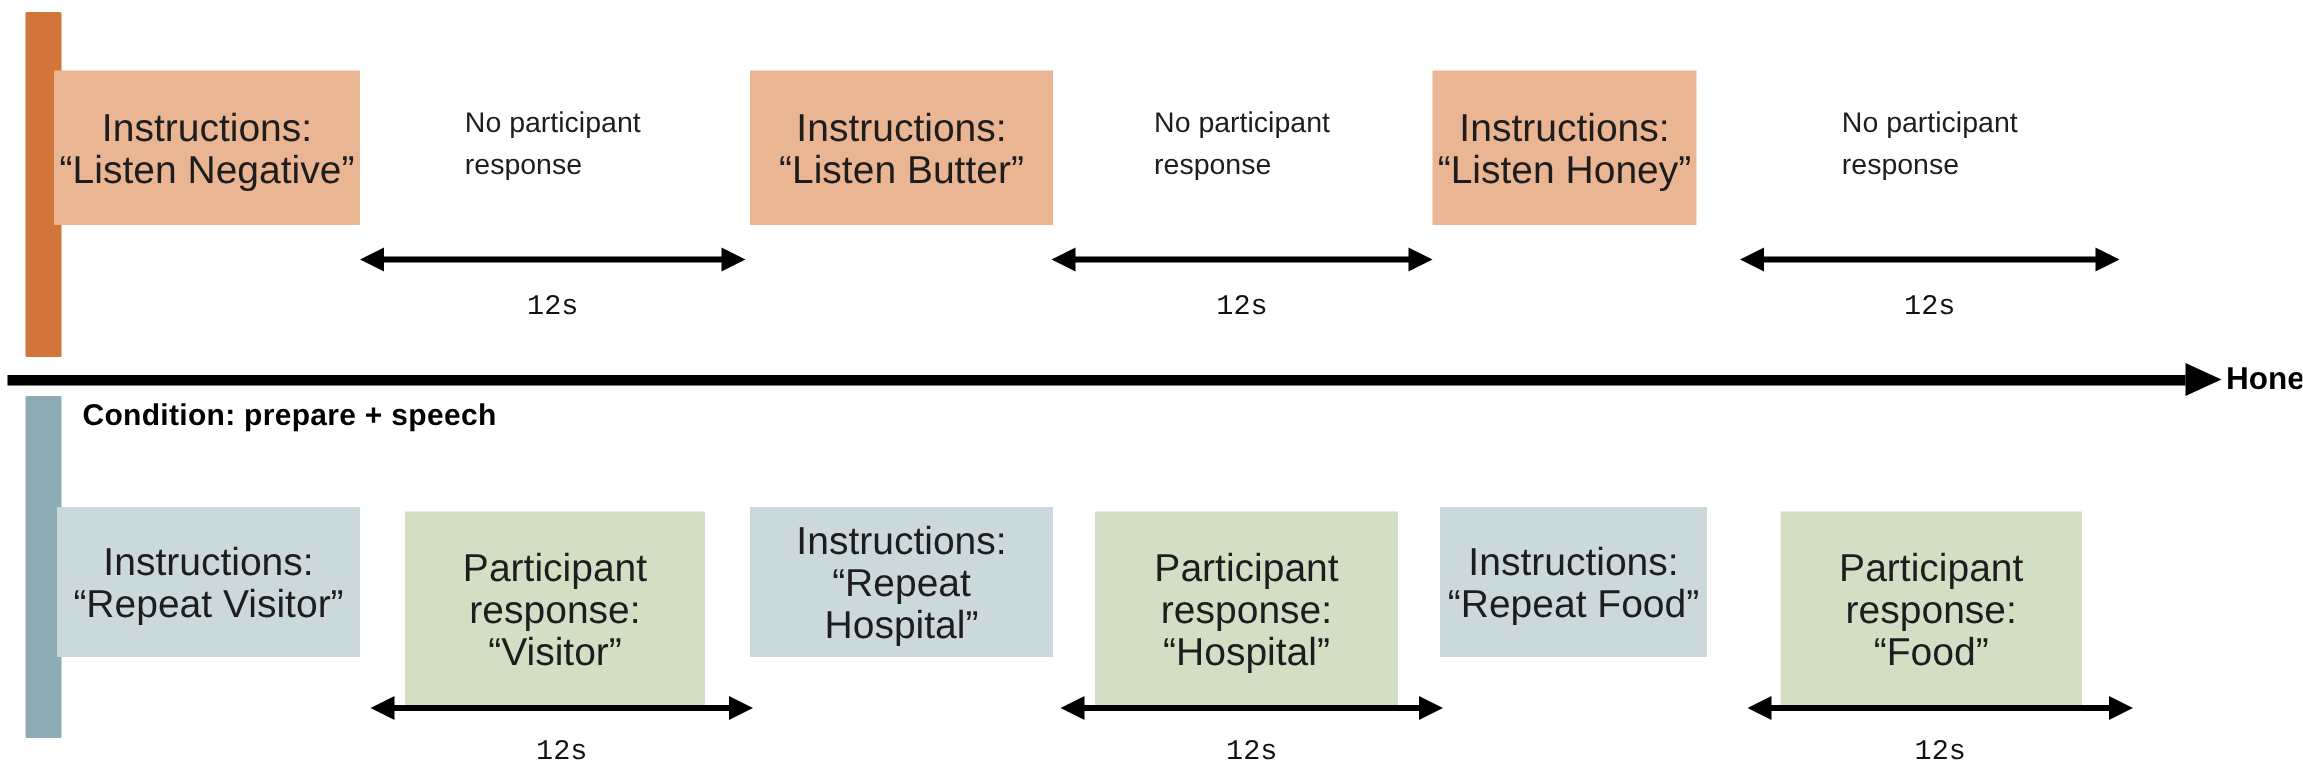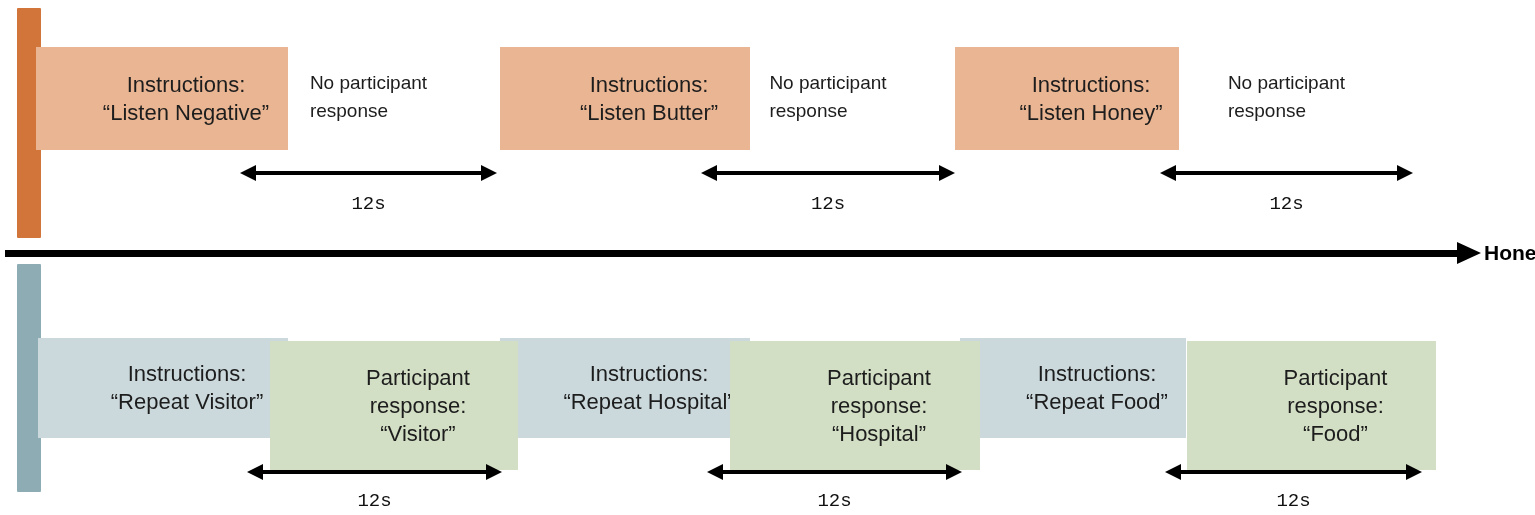--- a/index.html
+++ b/index.html
@@ -25,24 +25,23 @@
     white-space:nowrap;
     letter-spacing:0.2px;
   }
   .box {
     position:absolute;
     display:flex;
     align-items:center;
     justify-content:center;
     text-align:center;
     white-space:pre-line;
-    font-size:22px;
+    font-size:26px;
     line-height:28px;
     color:#1d1d1d;
-    padding-left:48px;
   }
   .box-listen   { background:var(--listen_box);   height:103px; top:47px; }
   .box-instruct { background:var(--prepare_box);  height:100px; top:338px; }
   .box-response { background:var(--response_box); height:129px; top:341px; }
   .gap-text {
     position:absolute;
     top:64px; height:66px;
     display:flex; align-items:center; justify-content:center;
     text-align:left; white-space:pre-line;
     font-size:19px; line-height:28px; color:#1d1d1d;
@@ -122,20 +121,21 @@
 
   <div class="duration" style="left:240px;  width:257px; top:193px;">12s</div>
   <div class="duration" style="left:701px;  width:254px; top:193px;">12s</div>
   <div class="duration" style="left:1160px; width:253px; top:193px;">12s</div>
 
   <div class="timeline-line"></div>
   <div class="timeline-head"></div>
   <div class="timeline-label">Honey</div>
 
   <div class="cond-bar bar-prepare" style="left:17px; top:264px; height:228px;"></div>
+  <div class="cond-title" style="left:55px; top:266px;">Condition: prepare + speech</div>
 
   <div class="box box-instruct" style="left:38px;  width:202px;">Instructions:
 “Repeat Visitor”</div>
   <div class="box box-instruct" style="left:500px; width:202px;">Instructions:
 “Repeat Hospital”</div>
   <div class="box box-instruct" style="left:960px; width:178px;">Instructions:
 “Repeat Food”</div>
 
   <div class="box box-response" style="left:270px;  width:200px;">Participant
 response:

